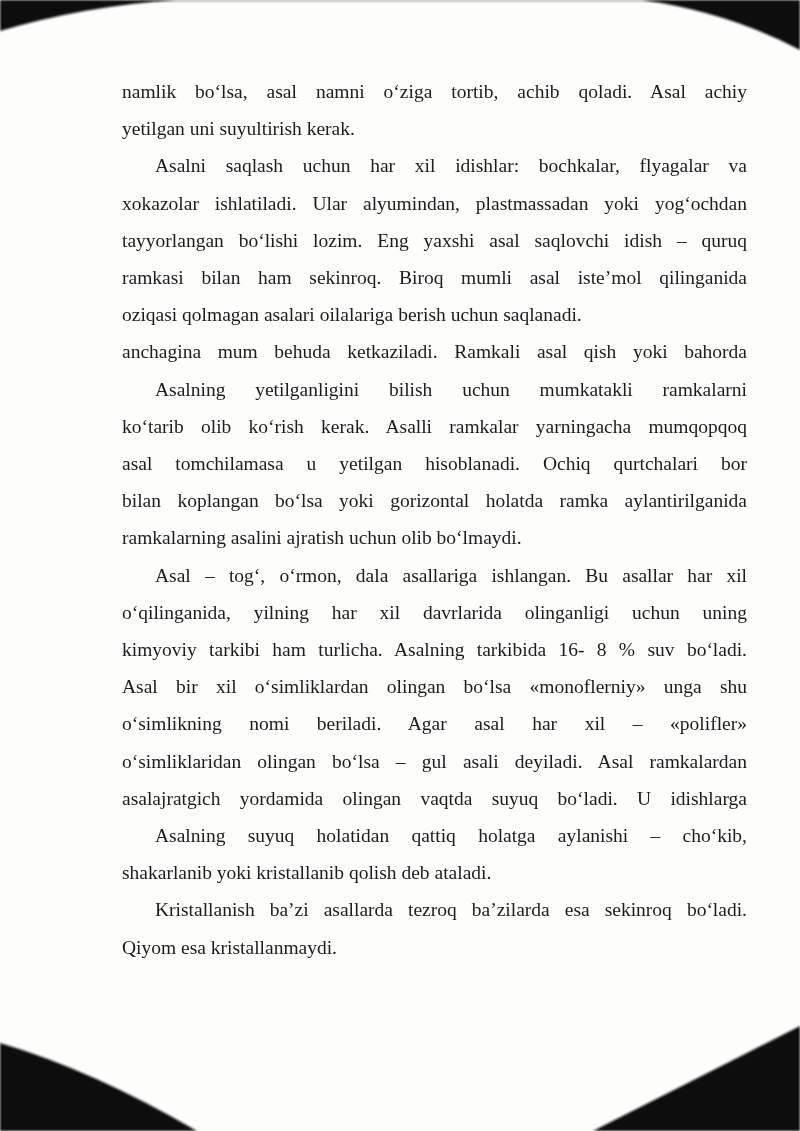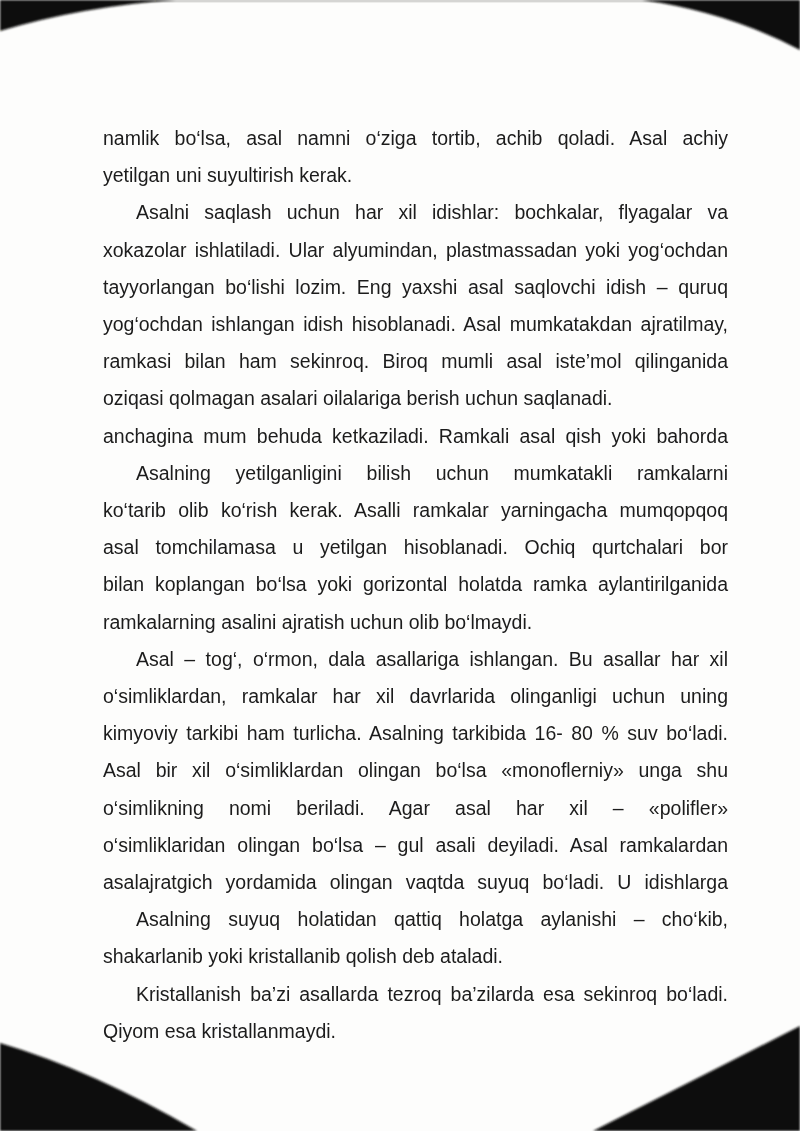--- a/index.html
+++ b/index.html
@@ -9,28 +9,27 @@
     position: relative;
     overflow: hidden;
     background: var(--page-bg, #fdfdfc);
   }
   .page {
     position: absolute;
     inset: 0;
   }
   .text-block {
     position: absolute;
-    left: 103px;
+    left: 122px;
     top: 73px;
     width: 625px;
-    font-family: Liberation Sans, sans-serif;
+    font-family: Liberation Serif, serif;
     font-size: 19.5px;
     line-height: 37.2px;
     color: var(--text, #1c1c1c);
-    margin-top: 47px;
   }
   .line {
     text-align: justify;
     text-align-last: justify;
     white-space: normal;
   }
   .line.last { text-align-last: left; }
   .line.indent { text-indent: 33px; }
   .corners {
     position: absolute;
@@ -43,32 +42,31 @@
 <body>
 
 <div class="page">
 
   <div class="text-block">
       <div class="line">namlik bo‘lsa, asal namni o‘ziga tortib, achib qoladi. Asal achiy</div>
       <div class="line last">yetilgan uni suyultirish kerak.</div>
       <div class="line indent">Asalni saqlash uchun har xil idishlar: bochkalar, flyagalar va</div>
       <div class="line">xokazolar ishlatiladi. Ular alyumindan, plastmassadan yoki yog‘ochdan</div>
       <div class="line">tayyorlangan bo‘lishi lozim. Eng yaxshi asal saqlovchi idish – quruq</div>
-      <div class="line">yog‘ochdan ishlangan idish hisoblanadi. Asal mumkatakdan ajratilmay,</div>
       <div class="line">ramkasi bilan ham sekinroq. Biroq mumli asal iste’mol qilinganida</div>
       <div class="line last">oziqasi qolmagan asalari oilalariga berish uchun saqlanadi.</div>
       <div class="line">anchagina mum behuda ketkaziladi. Ramkali asal qish yoki bahorda</div>
       <div class="line indent">Asalning yetilganligini bilish uchun mumkatakli ramkalarni</div>
       <div class="line">ko‘tarib olib ko‘rish kerak. Asalli ramkalar yarningacha mumqopqoq</div>
       <div class="line">asal tomchilamasa u yetilgan hisoblanadi. Ochiq qurtchalari bor</div>
       <div class="line">bilan koplangan bo‘lsa yoki gorizontal holatda ramka aylantirilganida</div>
       <div class="line last">ramkalarning asalini ajratish uchun olib bo‘lmaydi.</div>
       <div class="line indent">Asal – tog‘, o‘rmon, dala asallariga ishlangan. Bu asallar har xil</div>
-      <div class="line">o‘simliklardan, ramkalar har xil davrlarida olinganligi uchun uning</div>
-      <div class="line">kimyoviy tarkibi ham turlicha. Asalning tarkibida 16- 80 % suv bo‘ladi.</div>
+      <div class="line">o‘qilinganida, yilning har xil davrlarida olinganligi uchun uning</div>
+      <div class="line">kimyoviy tarkibi ham turlicha. Asalning tarkibida 16- 8 % suv bo‘ladi.</div>
       <div class="line">Asal bir xil o‘simliklardan olingan bo‘lsa «monoflerniy» unga shu</div>
       <div class="line">o‘simlikning nomi beriladi. Agar asal har xil – «polifler»</div>
       <div class="line">o‘simliklaridan olingan bo‘lsa – gul asali deyiladi. Asal ramkalardan</div>
       <div class="line">asalajratgich yordamida olingan vaqtda suyuq bo‘ladi. U idishlarga</div>
       <div class="line indent">Asalning suyuq holatidan qattiq holatga aylanishi – cho‘kib,</div>
       <div class="line last">shakarlanib yoki kristallanib qolish deb ataladi.</div>
       <div class="line indent">Kristallanish ba’zi asallarda tezroq ba’zilarda esa sekinroq bo‘ladi.</div>
       <div class="line last">Qiyom esa kristallanmaydi.</div>
     </div>
 

